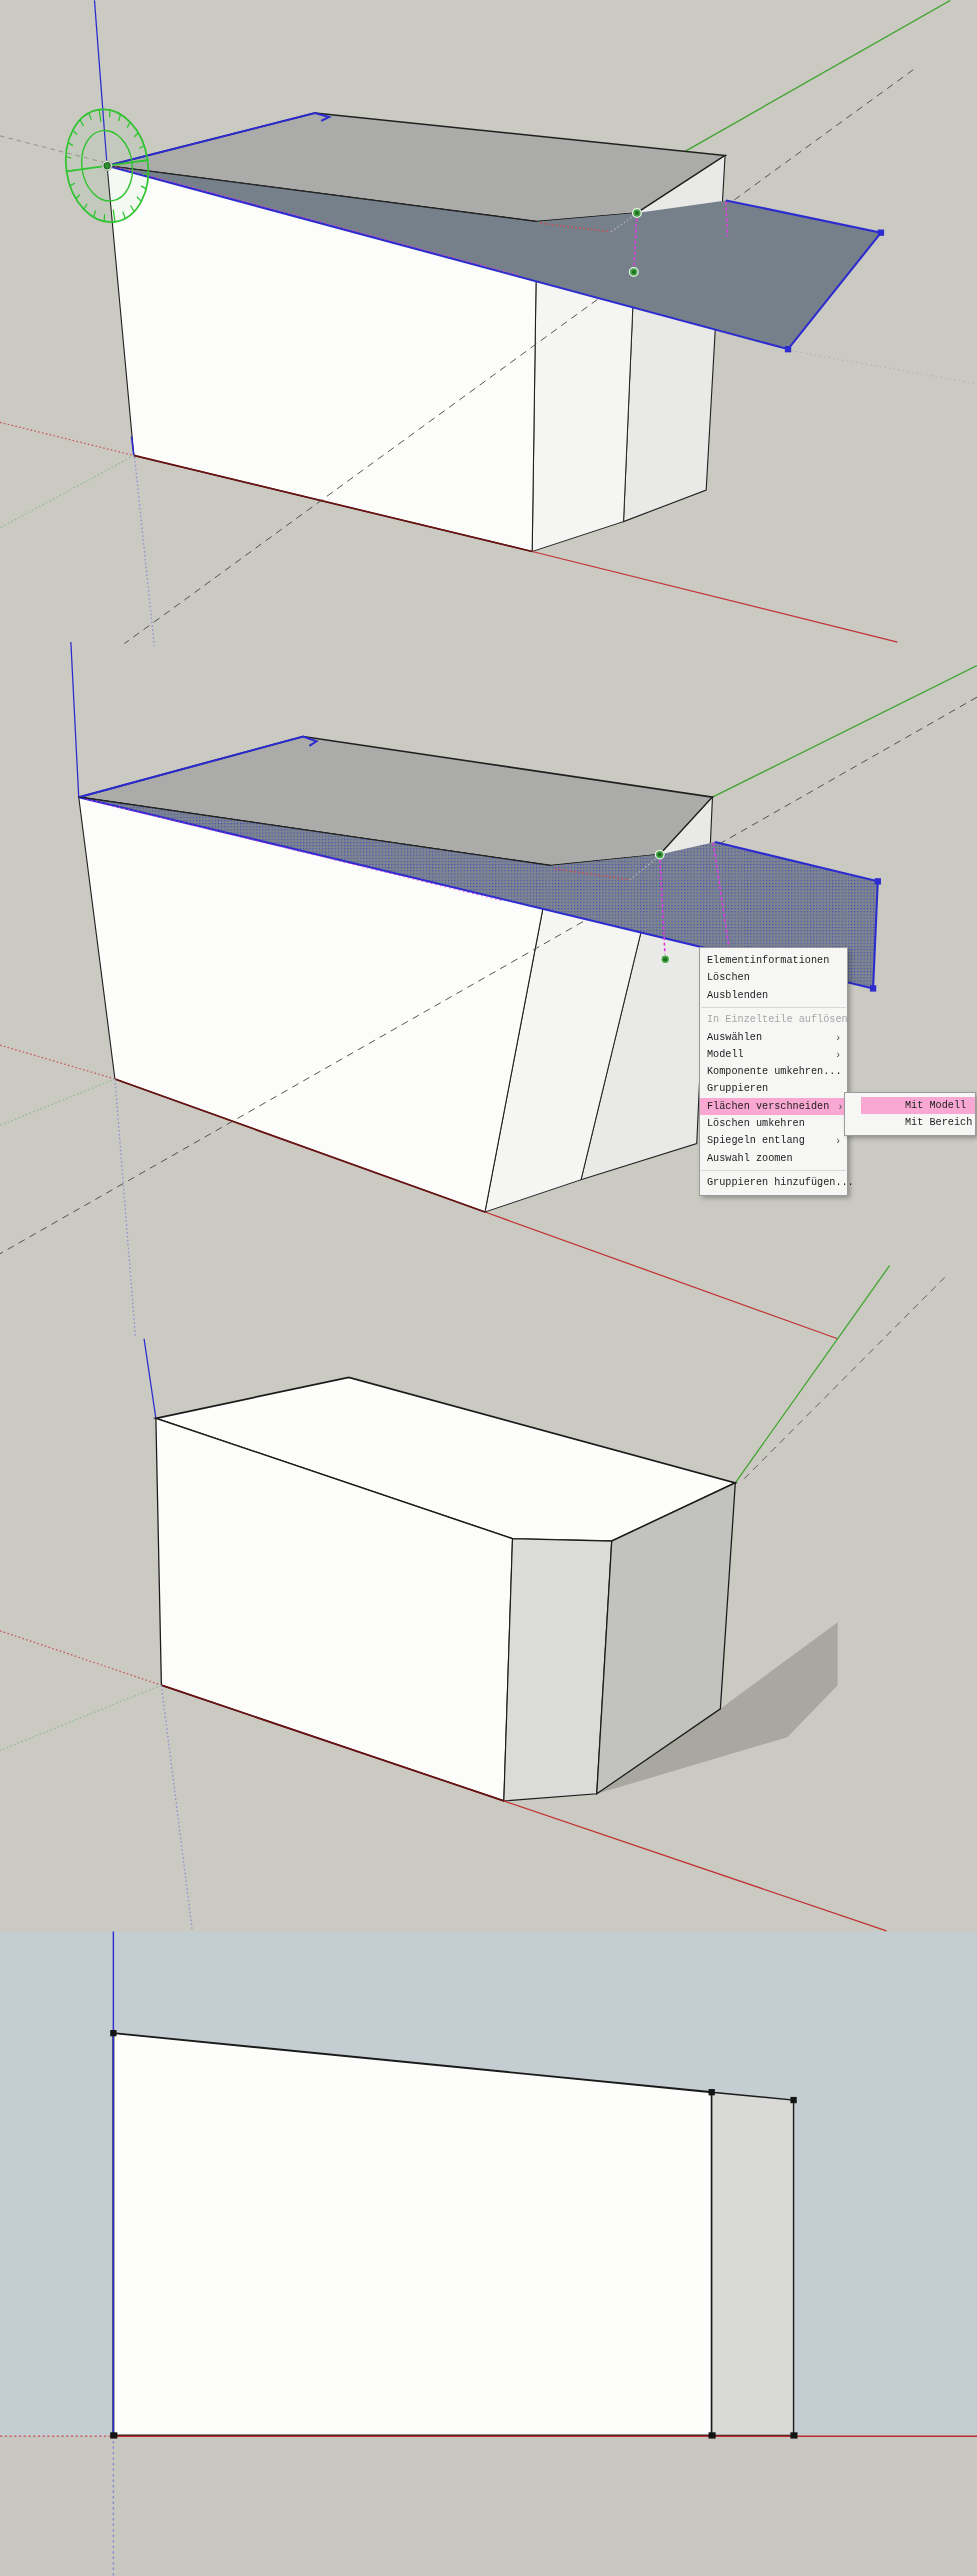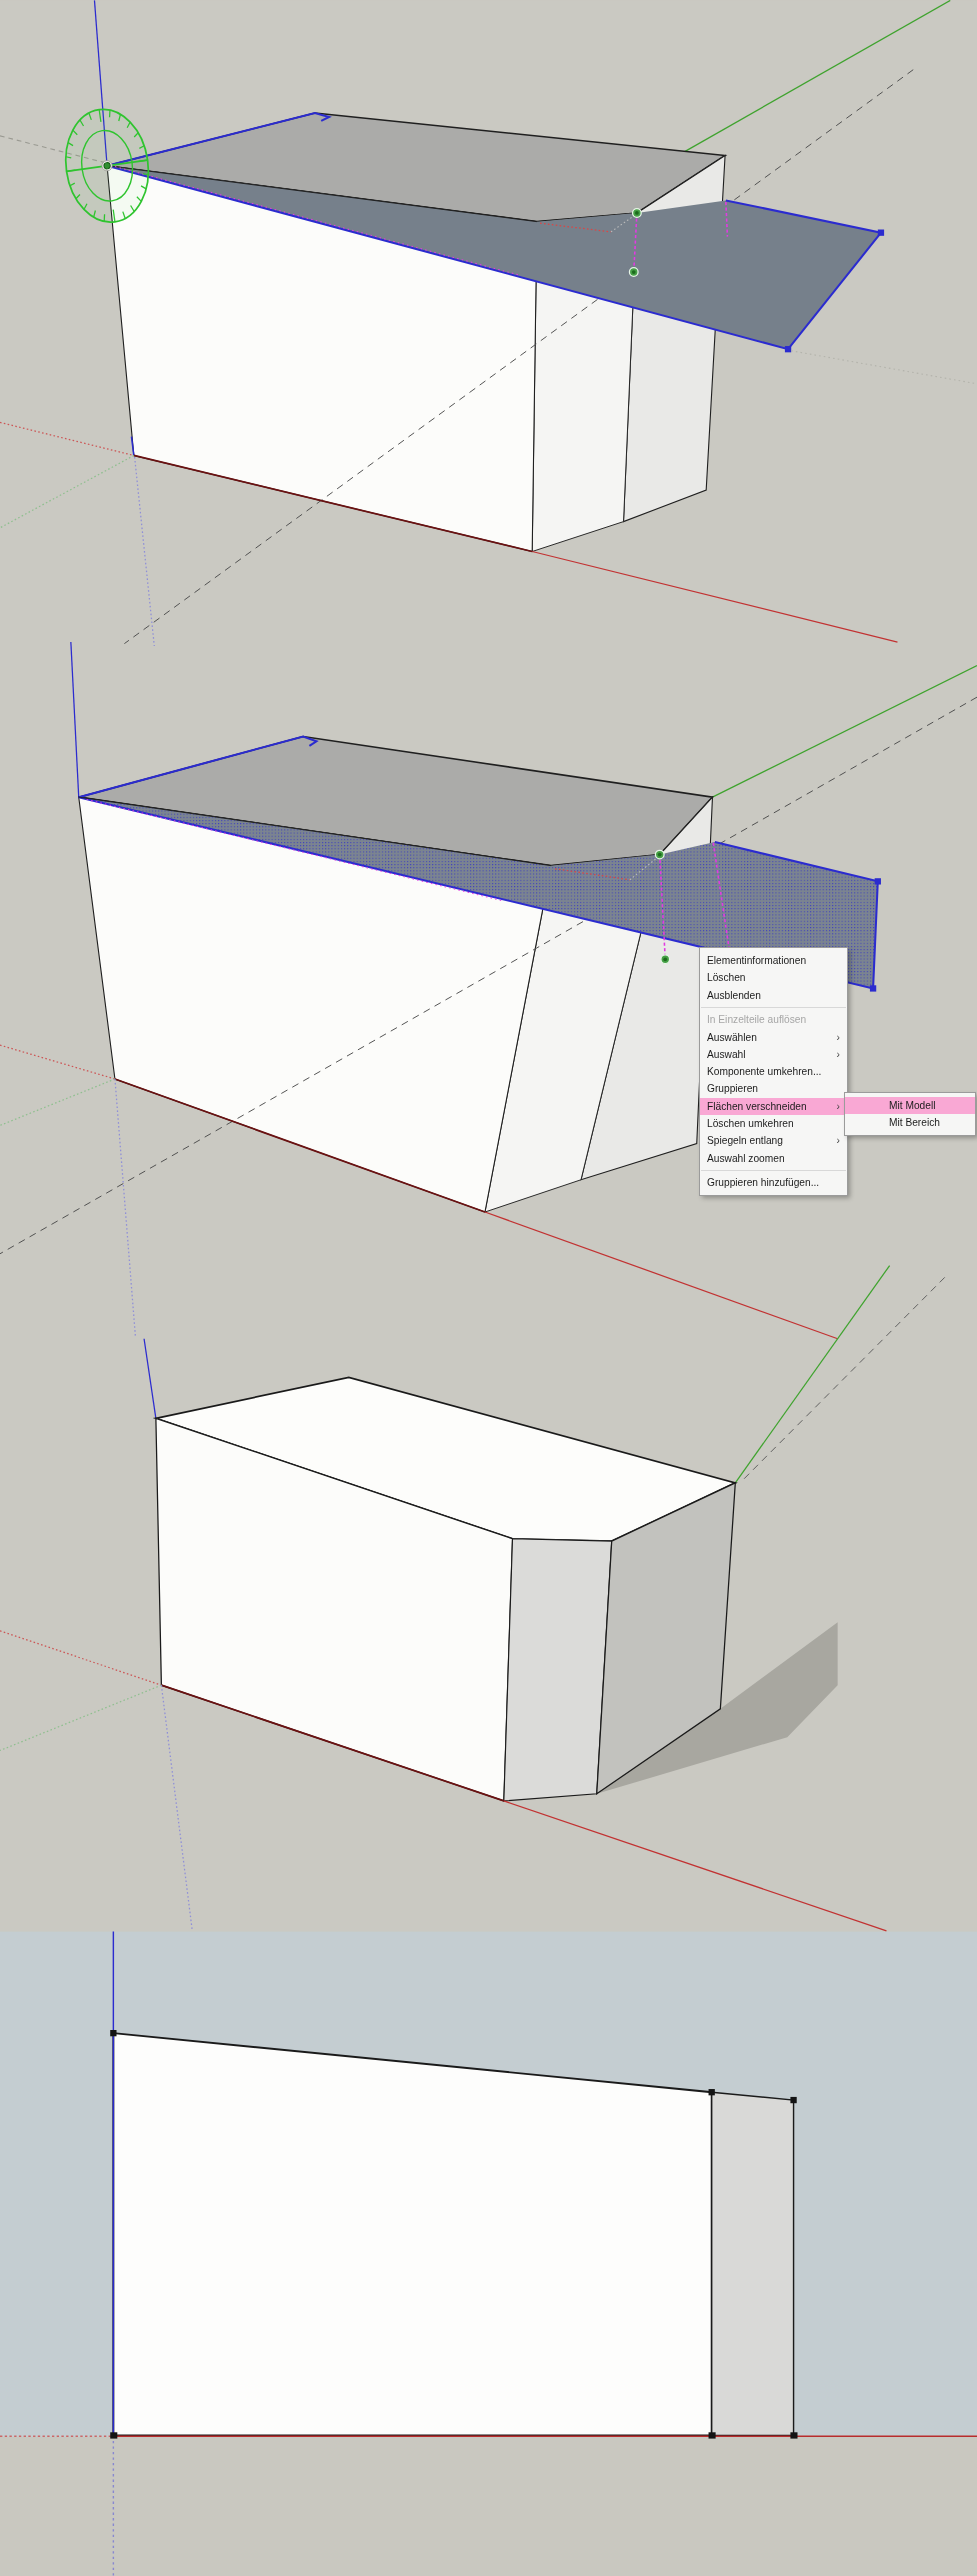--- a/index.html
+++ b/index.html
@@ -10,21 +10,21 @@
   }
   #scene-svg{position:absolute;left:0;top:0;width:977px;height:2576px;display:block;}
   
   .ctx-menu{
     position:absolute;background:#f6f6f5;border:0.8px solid #9b9b9b;
     box-shadow:3.2px 3.2px 4.7px rgba(0,0,0,.30);z-index:10;
     font-size:10.2px;color:#1c1c1c;padding:3.9px 0;box-sizing:border-box;
   }
   .menu-row{height:17.3px;display:flex;align-items:center;justify-content:space-between;
     padding:0 7px 0 7px;white-space:nowrap;cursor:default;}
-  .menu-row .lbl{pointer-events:none;}
+  .menu-row .lbl{pointer-events:none;font-family:Liberation Mono, monospace;}
   .menu-row.disabled{color:#a6a6a6;}
   .menu-row.highlighted{background:#f9a8d4;}
   .menu-sep{border-top:0.8px solid #d8d8d8;margin:3.2px 0.8px;height:0;}
   .arrow{color:#444;font-size:10.2px;margin-left:9.5px;}
   #submenu .menu-row{padding-left:44px;justify-content:flex-start;}
 </style>
 </head>
 <body>
 
 <div id="screen">
@@ -207,21 +207,21 @@
       </div>
       <div class="menu-sep"></div>
       <div class="menu-row disabled">
         <span class="lbl">In Einzelteile auflösen</span>
       </div>
       <div class="menu-row">
         <span class="lbl">Auswählen</span>
         <span class="arrow">›</span>
       </div>
       <div class="menu-row">
-        <span class="lbl">Auswahl</span>
+        <span class="lbl">Modell</span>
         <span class="arrow">›</span>
       </div>
       <div class="menu-row">
         <span class="lbl">Komponente umkehren...</span>
       </div>
       <div class="menu-row">
         <span class="lbl">Gruppieren</span>
       </div>
       <div class="menu-row highlighted">
         <span class="lbl">Flächen verschneiden</span>
@@ -235,21 +235,21 @@
         <span class="arrow">›</span>
       </div>
       <div class="menu-row">
         <span class="lbl">Auswahl zoomen</span>
       </div>
       <div class="menu-sep"></div>
       <div class="menu-row">
         <span class="lbl">Gruppieren hinzufügen...</span>
       </div>
     </div>
-<div id="submenu" class="ctx-menu" style="left:844px;top:1092px;width:132px;">
+<div id="submenu" class="ctx-menu" style="left:844px;top:1092px;width:132px;padding-left:16px;">
       <div class="menu-row highlighted">
         <span class="lbl">Mit Modell</span>
       </div>
       <div class="menu-row">
         <span class="lbl">Mit Bereich</span>
       </div>
     </div>
 </div>
 
 

